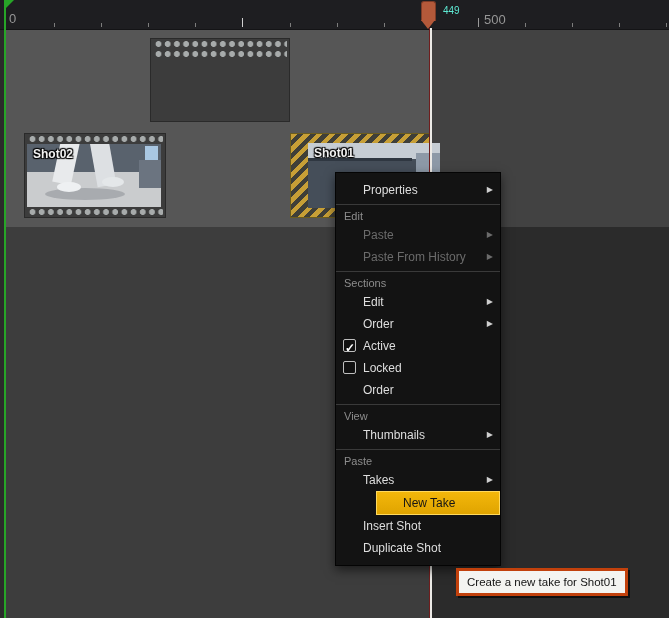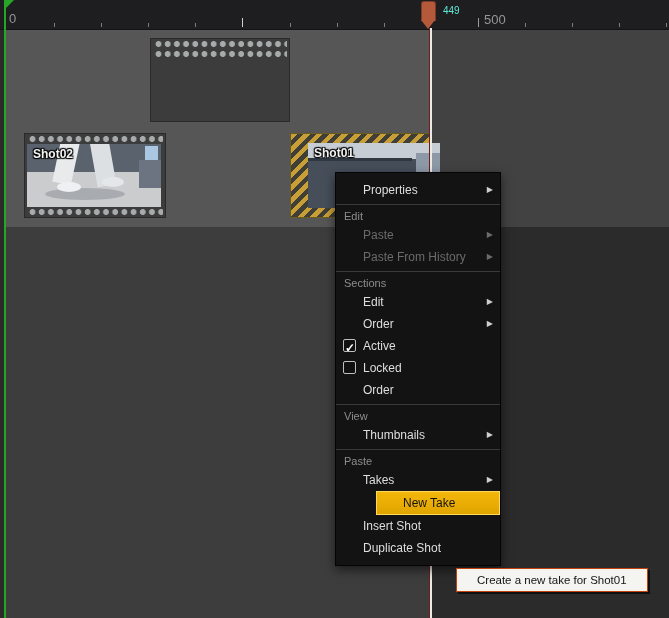--- a/index.html
+++ b/index.html
@@ -55,22 +55,22 @@
   .mi .arrow { position:absolute; right:7px; top:0; font-size:8px; color:#cfcfcf; line-height:22px; }
   .mi.disabled .arrow { color:#6b6b6b; }
   .mh { height:16px; line-height:16px; padding-left:8px; color:#8d8d8d; font-size:11px; }
   .msep { height:7px; position:relative; }
   .msep::after { content:""; position:absolute; left:0; right:0; top:3px; height:1px; background:#3a3a3a; }
   .checkbox { position:absolute; left:7px; top:4px; width:13px; height:13px; border:1px solid #bfbfbf; border-radius:2px; background:#101010; }
   .checkbox.checked::after { content:"✓"; position:absolute; left:1px; top:-3px; color:#ffffff; font-size:12px; font-weight:bold; }
   .mi.highlight { height:24px; line-height:22px; background:linear-gradient(#f3b70b, #e0a400); border:1px solid #ffd95e; color:#151515; padding-left:26px;margin-left:40px; }
 
   
-  .tooltip { position:absolute; left:456px; top:568px; background:#f4f4f1; border:1px solid #c2410c;
-    box-shadow:2px 2px 0 rgba(10,10,10,0.85); color:#141414; font-size:11.5px; padding:5px 20px; z-index:7; white-space:nowrap; }
+  .tooltip { position:absolute; left:456px; top:568px; background:#f4f4f1; border:3px solid #c2410c;
+    box-shadow:2px 2px 0 rgba(10,10,10,0.85); color:#141414; font-size:11.5px; padding:5px 8px; z-index:7; white-space:nowrap; }
 </style>
 </head>
 <body>
 
 <div class="stage">
 
   <div class="track-area-left"></div>
   <div class="track-area-right"></div>
   <div class="canvas-lower-left"></div>
   <div class="edge-strip"></div>

